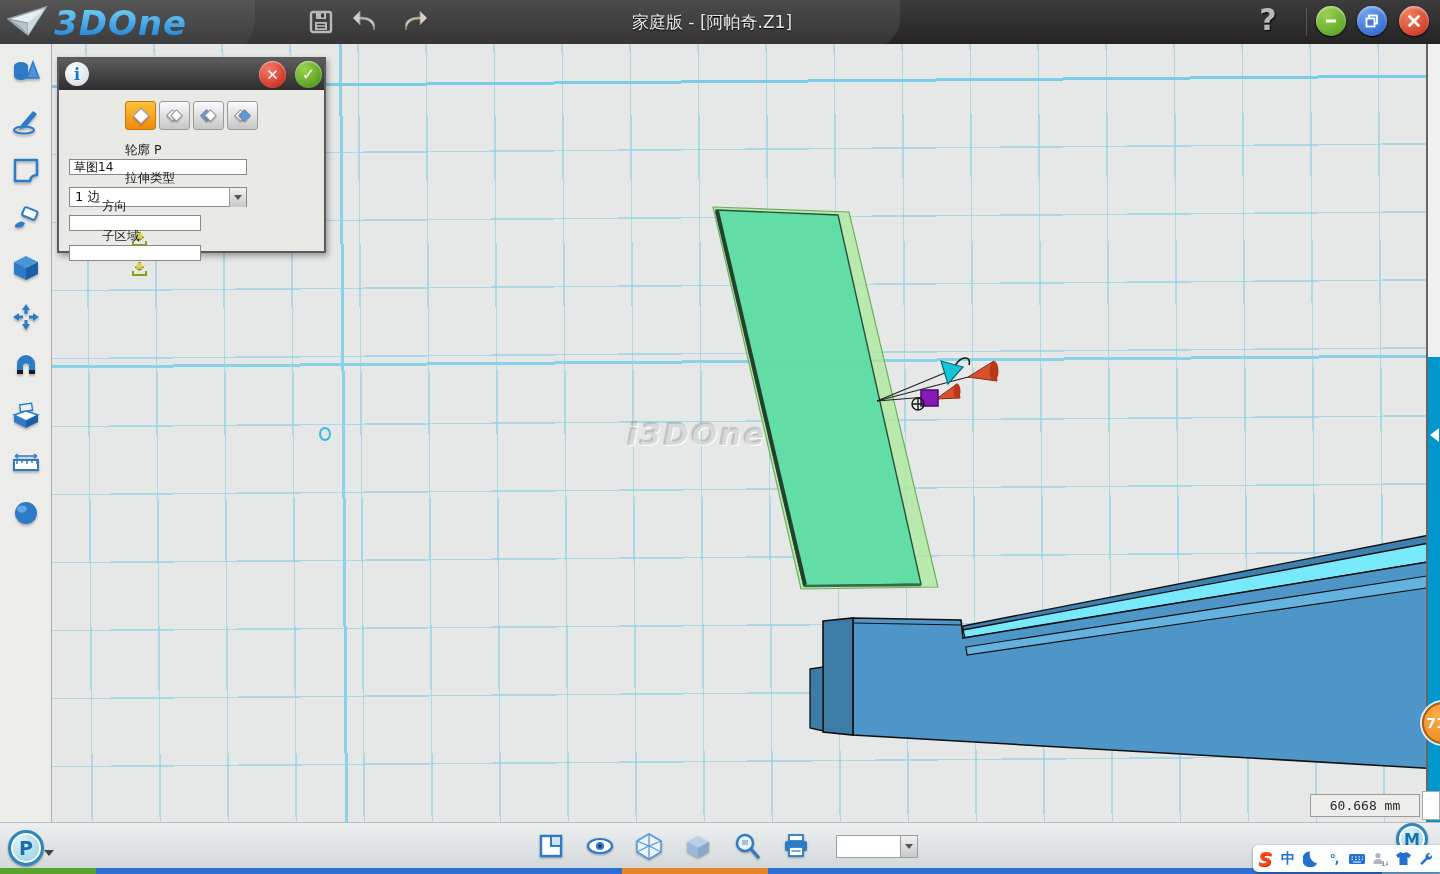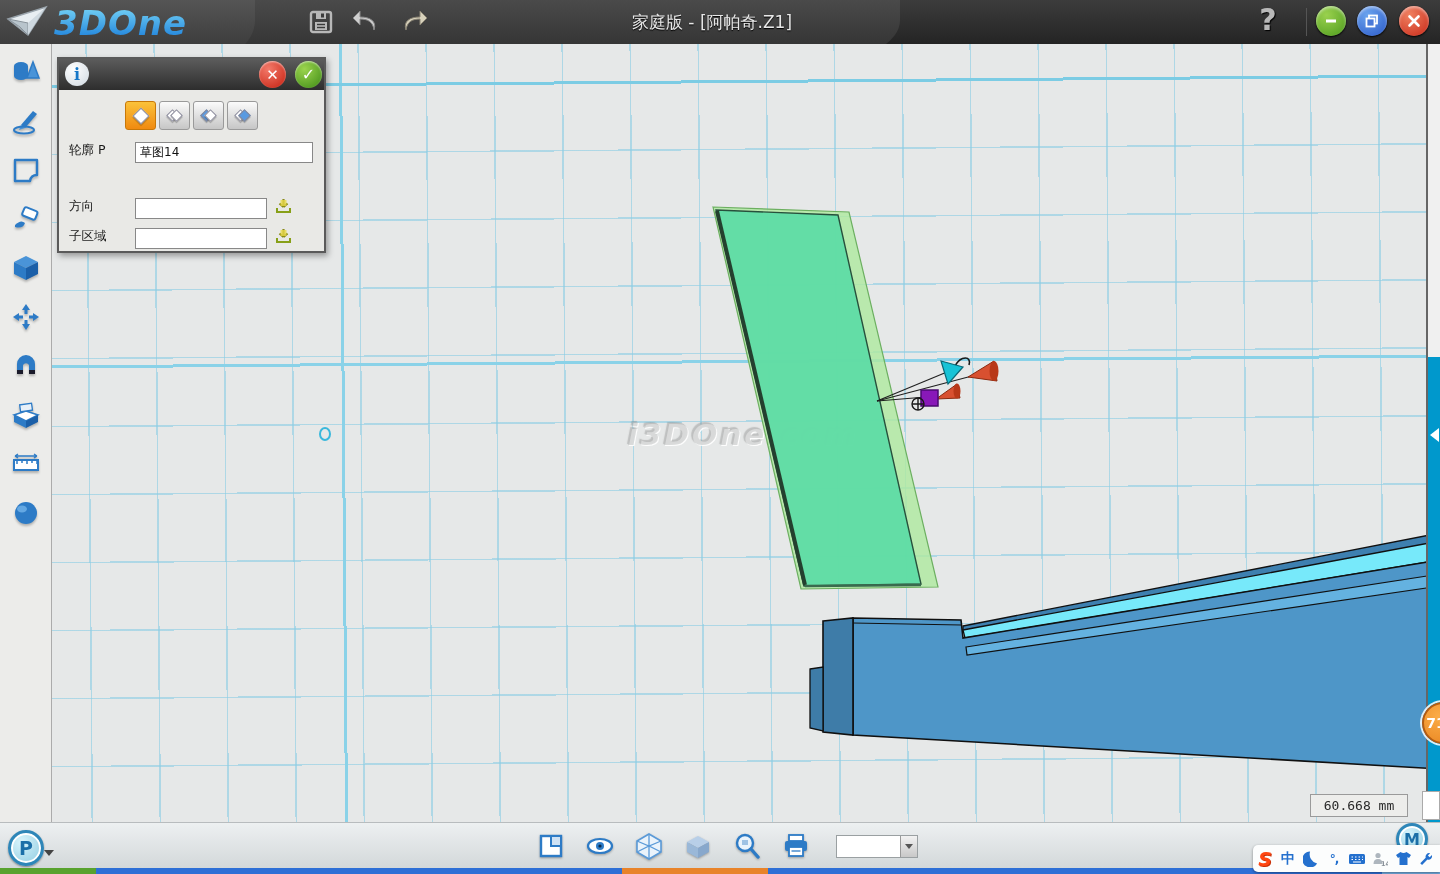--- a/index.html
+++ b/index.html
@@ -58,21 +58,21 @@
   .rs-top{position:absolute;left:0;top:0;width:12px;height:313px;background:#F0F0F0;}
   .rs-bottom{position:absolute;left:0;top:313px;width:12px;height:465px;background:#0098CC;}
   .rs-arrow{position:absolute;left:2px;top:384px;width:0;height:0;cursor:pointer;
     border-top:7px solid transparent;border-bottom:7px solid transparent;border-right:9px solid #fff;}
 
   .badge71{position:absolute;left:1370px;top:658px;width:42px;height:42px;border-radius:50%;
     background:radial-gradient(circle at 38% 32%,#FBAC48,#E8831E);border:2px solid #B55C12;
     box-shadow:0 0 0 2px rgba(255,255,255,.85);color:#fff;font-weight:bold;font-size:14px;
     display:flex;align-items:center;justify-content:center;padding-right:14px;cursor:pointer;}
 
-  .dim-box{position:absolute;left:1258px;top:750px;width:98px;height:23px;background:#EDEDEB;
+  .dim-box{position:absolute;left:1258px;top:750px;width:110px;height:23px;background:#EDEDEB;
     border:1px solid #9a9a9a;display:flex;align-items:center;justify-content:center;
     font-family:"DejaVu Sans Mono",monospace;font-size:13px;color:#2a2a2a;}
   .dim-white{position:absolute;left:1370px;top:747px;width:18px;height:29px;background:#fff;border:1px solid #aaa;}
 
   
   .dialog{position:absolute;left:57px;top:57px;width:269px;height:196px;background:#E9E9E6;
     border:2px solid #5a5a5a;box-shadow:2px 3px 6px rgba(0,0,0,.35);z-index:20;}
   .dlg-header{position:relative;height:31px;background:linear-gradient(#5c5c5c,#2d2d2d);}
   .info-btn{position:absolute;left:6px;top:3px;width:24px;height:24px;border-radius:50%;
     background:radial-gradient(circle at 35% 30%,#fff,#cfd8e0);display:flex;align-items:center;
@@ -83,21 +83,21 @@
   .dlg-ok{position:absolute;left:236px;top:2px;width:27px;height:27px;border-radius:50%;cursor:pointer;
     background:radial-gradient(circle at 35% 30%,#9bd44e,#3d8a14);display:flex;align-items:center;
     justify-content:center;color:#fff;font-weight:bold;font-size:16px;box-shadow:inset 0 1px 2px rgba(255,255,255,.6);}
   .dlg-tabs{position:absolute;left:66px;top:42px;display:flex;gap:3px;}
   .tab-btn{width:31px;height:29px;border:1px solid #9a9a9a;border-radius:3px;cursor:pointer;
     background:linear-gradient(#fbfbfb,#c6c6c6);display:flex;align-items:center;justify-content:center;position:relative;}
   .tab-btn.sel{background:linear-gradient(#fbc23a,#f08a10);border-color:#c87808;}
   .diam{width:12px;height:12px;transform:rotate(45deg);background:#fff;border:1px solid #889;box-shadow:1px 1px 1px rgba(0,0,0,.25);}
   .diam.blue{background:#5a9ae0;}
   .diam.small{width:9px;height:9px;}
-  .dlg-row{position:absolute;left:10px;display:flex;height:22px;}
+  .dlg-row{position:absolute;left:10px;display:flex;align-items:center;height:22px;flex-direction:column;}
   .dlg-label{width:66px;font-size:12.5px;color:#1a1a1a;}
   .dlg-input{height:21px;border:1px solid #888;background:#fff;font-size:12px;padding:0 4px;color:#111;}
   .combo{position:relative;width:178px;height:21px;border:1px solid #888;background:#fff;
     font-size:13px;display:flex;align-items:center;padding-left:5px;color:#111;cursor:pointer;}
   .combo-btn{position:absolute;right:0;top:0;width:17px;height:19px;background:linear-gradient(#f2f2f2,#c8c8c8);
     border-left:1px solid #999;display:flex;align-items:center;justify-content:center;}
   .combo-btn::after{content:"";border-left:4px solid transparent;border-right:4px solid transparent;border-top:5px solid #555;}
   .pick-arrow{margin-left:8px;cursor:pointer;display:flex;}
 
   
@@ -333,20 +333,27 @@
         <span class="diam small" style="margin-right:-5px"></span>
         <span class="diam small blue"></span>
       </div>
     </div>
 
     <div class="dlg-row" style="top:83px;">
       <span class="dlg-label">轮廓 P</span>
       <input class="dlg-input" style="width: 178px;" value="草图14">
     </div>
 
+    <div class="dlg-row" style="top:111px;">
+      <span class="dlg-label">拉伸类型</span>
+      <div class="combo">
+        <span>1 边</span>
+        <span class="combo-btn"></span>
+      </div>
+    </div>
 
     <div class="dlg-row" style="top:139px;">
       <span class="dlg-label">方向</span>
       <input class="dlg-input" style="width: 132px;" value="">
       <span class="pick-arrow">
         <svg width="17" height="17" viewBox="0 0 17 17">
           <path d="M8.5 1 V9 M8.5 9 L4.5 5.5 M8.5 9 L12.5 5.5" stroke="#8a8a18" stroke-width="2.2" fill="none"></path>
           <path d="M2 10 V14 H15 V10" stroke="#88A018" stroke-width="2" fill="none"></path>
           <rect x="5.5" y="2" width="6" height="6" fill="#E8D84A" opacity=".8"></rect>
           </svg>

